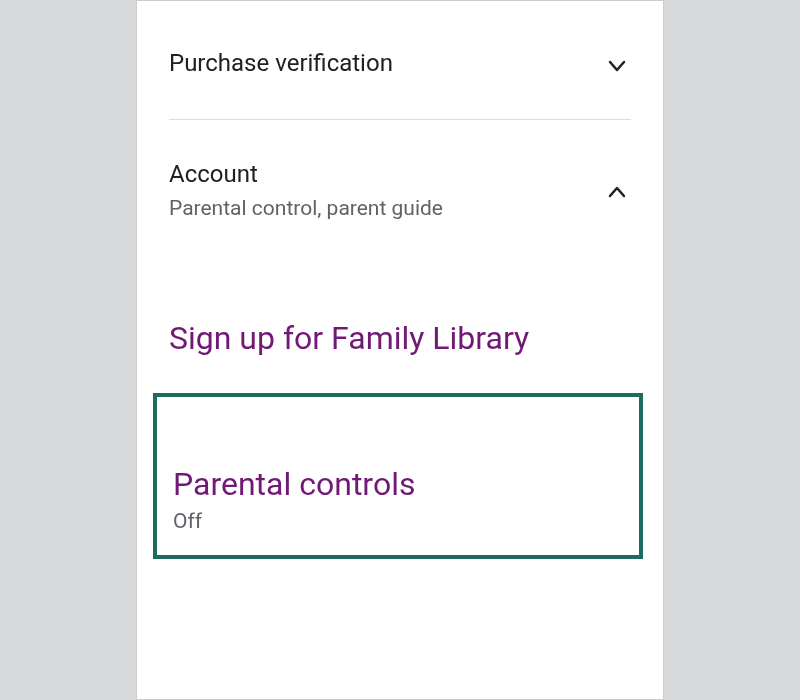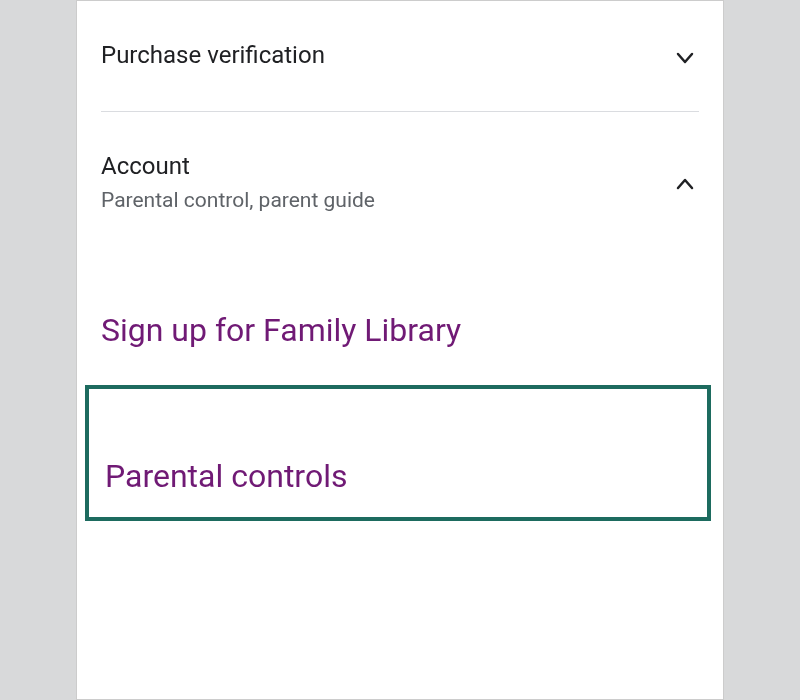--- a/index.html
+++ b/index.html
@@ -11,25 +11,25 @@
       font-family: 'Roboto', 'Segoe UI', Arial, sans-serif;
       background: #d8d9da;
       width: 800px;
       height: 700px;
       display: flex;
       justify-content: center;
       align-items: flex-start;
     }
     .phone-container {
       background: #ffffff;
-      width: 648px;
+      width: 528px;
       margin-top: 0;
       border: 1px solid #ccc;
       min-height: 700px;
-      padding: 0;
+      padding: 8px;
     }
     .section {
       padding: 28px 24px 28px 24px;
     }
     .section-row {
       display: flex;
       justify-content: space-between;
       align-items: center;
       cursor: pointer;
     }
@@ -128,16 +128,17 @@
       </div>
     </div>
   </div>
 
   <div class="subitem" style="padding-top:48px; padding-bottom:36px;">
     <div class="subitem-title">Sign up for Family Library</div>
   </div>
 
   <div class="highlighted">
     <div class="subitem-title">Parental controls</div>
+    <div class="subitem-subtitle">Off</div>
   </div>
 
 
 </div>
 
 </body></html>

